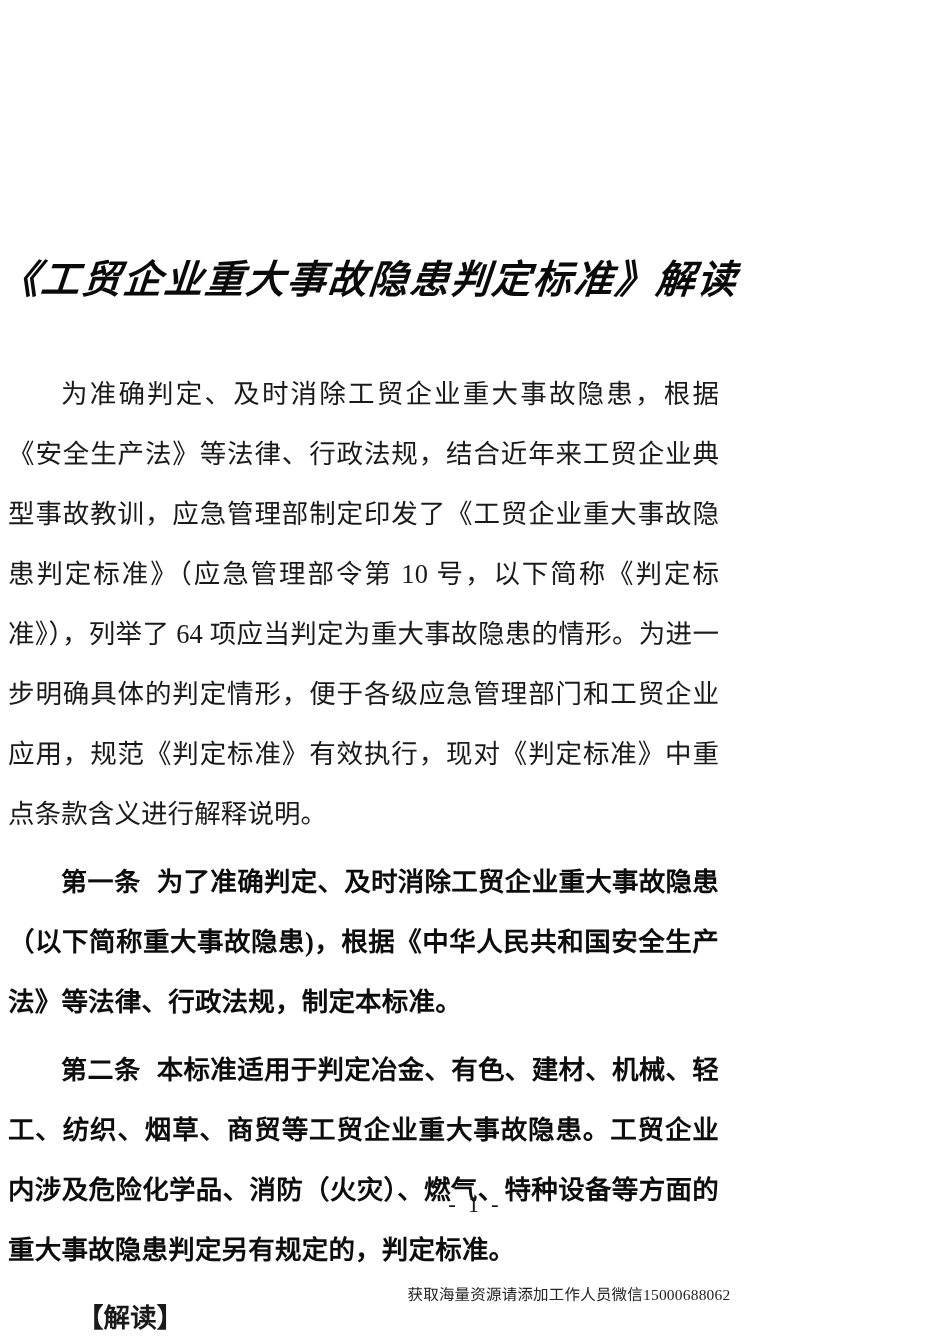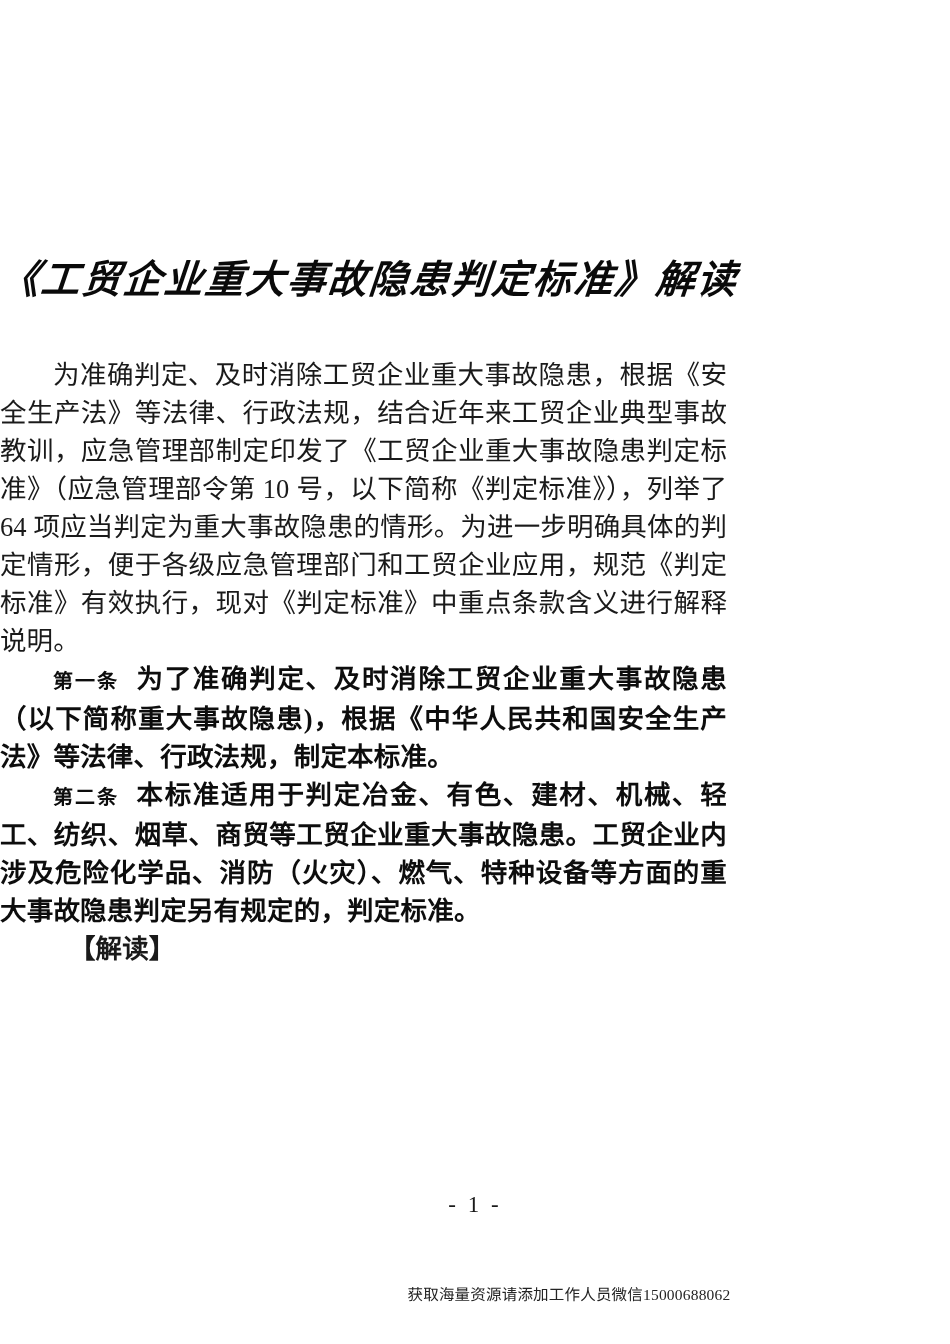--- a/index.html
+++ b/index.html
@@ -43,24 +43,24 @@
 
   
   .body-block {
     position: absolute;
     left: 0;
     top: 356px;
     width: 727px;
   }
 
   p.para {
-    margin: 0;
+    margin: 8px;
     padding: 0;
     font-size: 26.5px;
-    line-height: 38px;
+    line-height: 60px;
     text-align: justify;
     text-align-last: left;
     text-justify: inter-character;
     letter-spacing: 0.1px;
     font-family: "Liberation Serif", "DejaVu Serif", serif;
     color: #1a1a1a;
   }
 
   p.para.indent {
     text-indent: 2em;
@@ -75,21 +75,21 @@
   p.para.article {
     font-weight: 700;
     letter-spacing: 0.2px;
     color: #0d0d0d;
   }
 
   .article-label {
     font-family: "DejaVu Sans", "Liberation Sans", sans-serif;
     font-weight: 700;
     letter-spacing: 0.5px;
-    font-size: 20px;
+    font-size: 26px;
   }
 
   .article-gap {
     display: inline-block;
     width: 16px;
   }
 
   
   p.para.interp {
     font-weight: 700;

